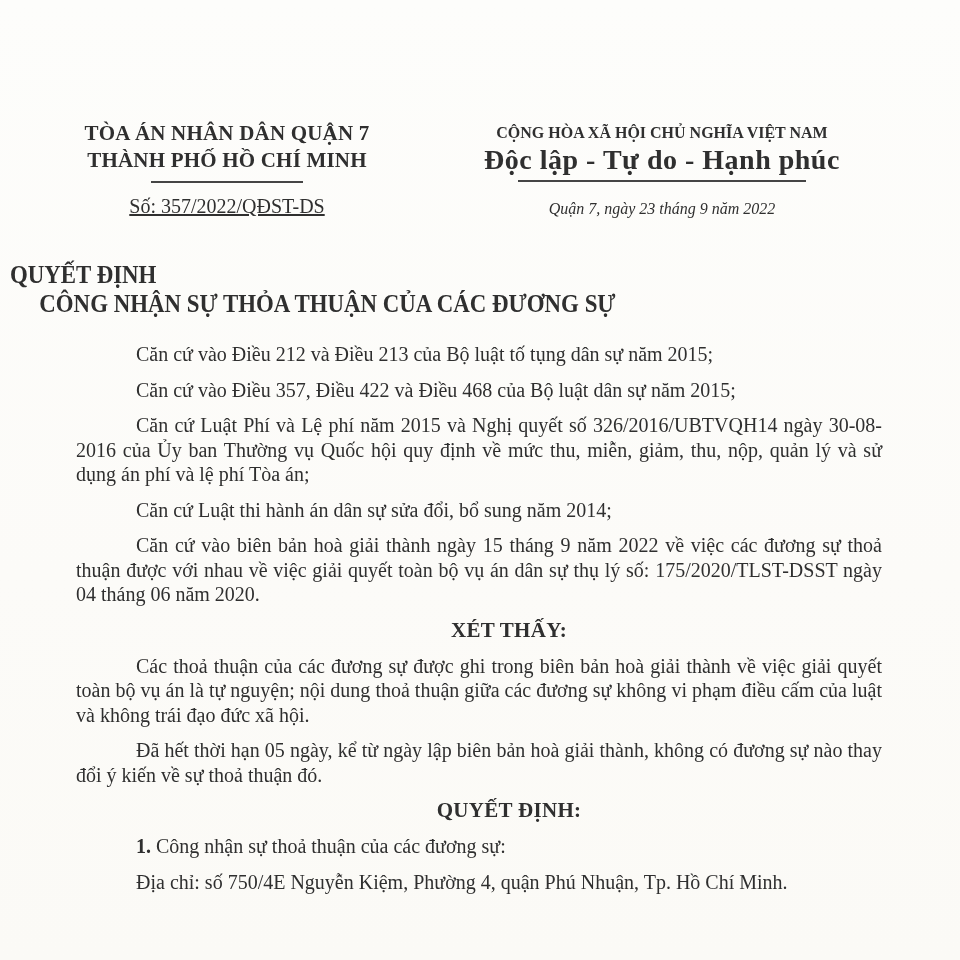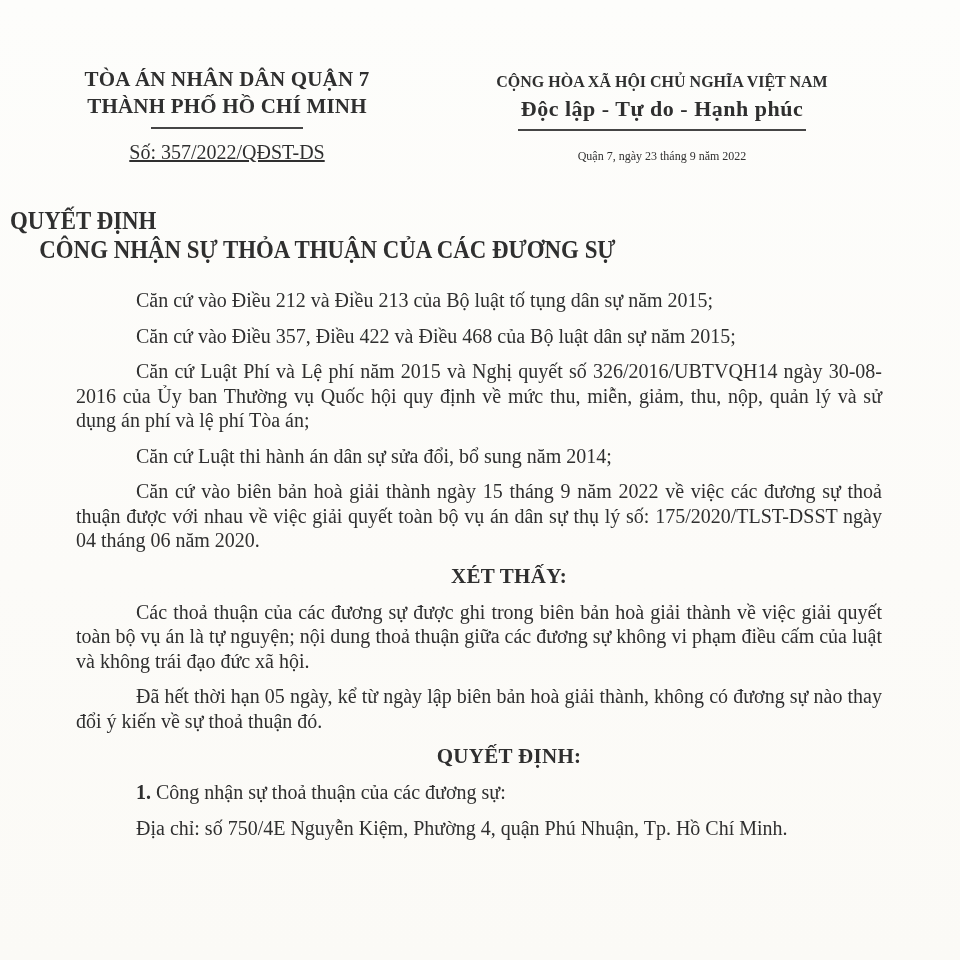--- a/index.html
+++ b/index.html
@@ -12,22 +12,22 @@
     position: relative;
     width: 960px;
     height: 960px;
     background: linear-gradient(180deg, #fdfdfb 0%, #fcfbf8 60%, #fbfaf6 100%);
     color: #2f2f2f;
     overflow: hidden;
   }
   
   .header {
     display: flex;
-    padding: 66px 60px 0 68px;
-    align-items: flex-end;
+    padding: 120px 60px 0 68px;
+    align-items: flex-start;
   }
   .header-left {
     width: 318px;
     text-align: center;
   }
   .header-right {
     flex: 1;
     margin-left: 38px;
     text-align: center;
   }
@@ -37,38 +37,39 @@
     line-height: 27px;
     letter-spacing: 0.2px;
   }
   .hdr-bold {
     font-weight: 700;
     font-size: 16px;
     line-height: 26px;
   }
   .hdr-bold-2 {
     font-weight: 700;
-    font-size: 22px;
+    font-size: 28px;
     line-height: 27px;
     letter-spacing: 0.5px;
   }
   .rule {
     border: 0;
     border-top: 2px solid #454545;
     margin: 7px auto 12px auto;
   }
   .rule-left { width: 152px; }
   .rule-right { width: 288px; }
   .case-number {
     font-size: 20px;
     margin-top: 2px;
     text-decoration: underline;
   }
   .date-line {
-    font-size: 12px;
+    font-style: italic;
+    font-size: 16px;
     margin-top: 18px;
   }
   
   .doc-title {
     text-align: left;
     margin-top: 42px;
     margin-bottom: 24px;
   }
   .doc-title .t-line {
     display: inline-block;

